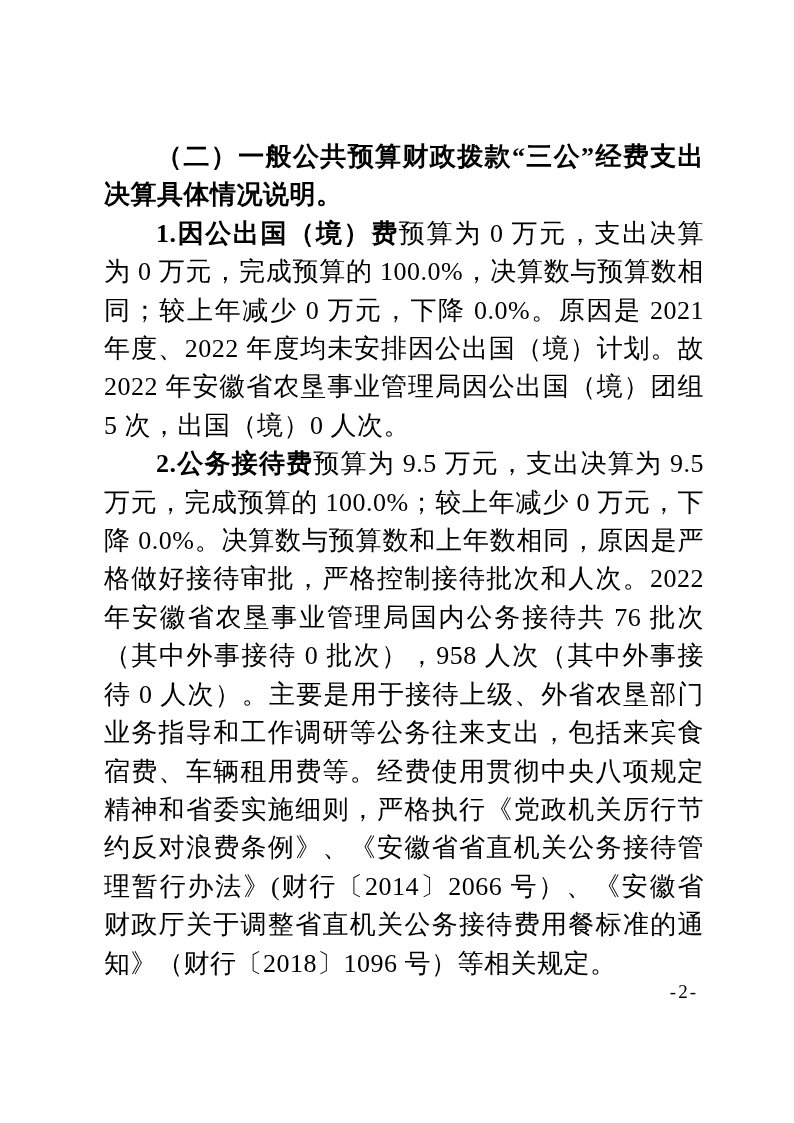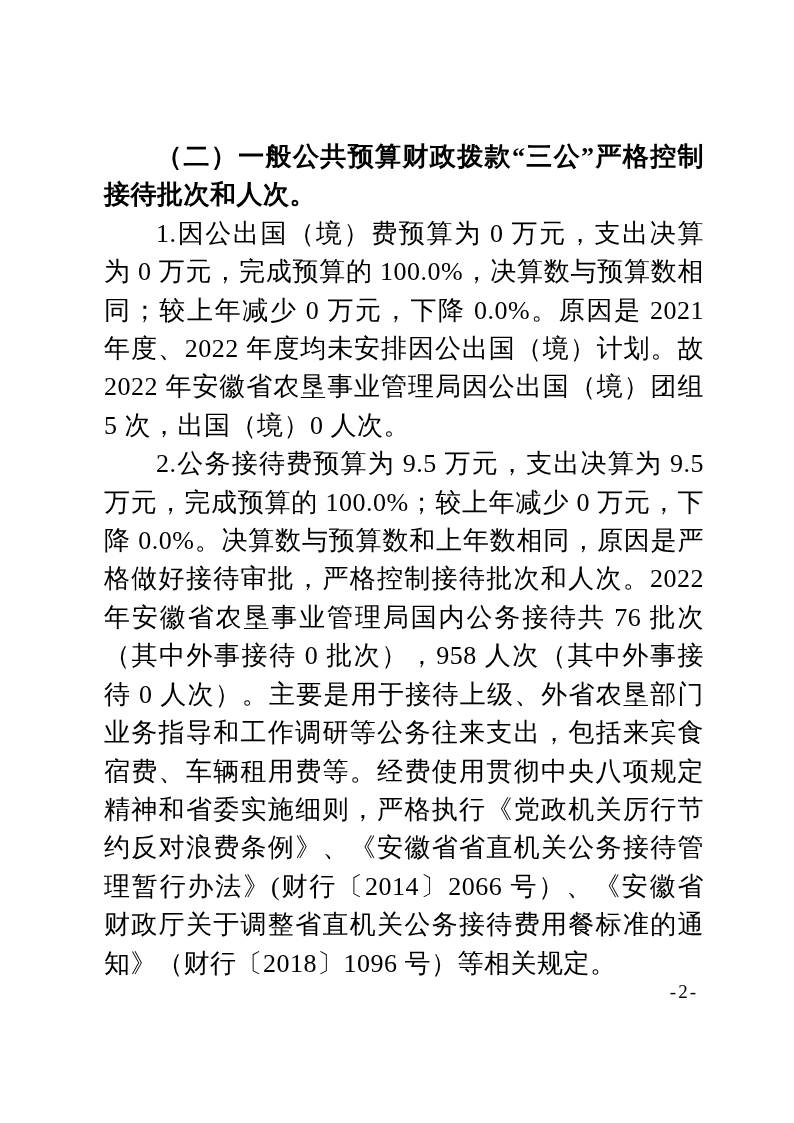--- a/index.html
+++ b/index.html
@@ -28,34 +28,34 @@
     text-align: justify;
     text-align-last: left;
     text-indent: 2em;
     letter-spacing: 0.5px;
     word-break: break-all;
   }
   .heading {
     font-weight: bold;
   }
   .bold {
-    font-weight: normal;
+    font-weight: bold;
   }
   .page-number {
     position: absolute;
     top: 981px;
     right: 96px;
     font-size: 19px;
     letter-spacing: 2px;
     font-family: "Liberation Serif", "DejaVu Serif", serif;
   }
 </style>
 </head>
 <body>
 
 <div class="doc">
-  <p class="para heading">（二）一般公共预算财政拨款“三公”严格控制接待批次和人次。</p>
+  <p class="para heading">（二）一般公共预算财政拨款“三公”经费支出决算具体情况说明。</p>
 
     <p class="para"><span class="bold">1.因公出国（境）费</span><span>预算为 0 万元，支出决算为 0 万元，完成预算的 100.0%，决算数与预算数相同；较上年减少 0 万元，下降 0.0%。原因是 2021 年度、2022 年度均未安排因公出国（境）计划。故 2022 年安徽省农垦事业管理局因公出国（境）团组 5 次，出国（境）0 人次。</span></p>
     <p class="para"><span class="bold">2.公务接待费</span><span>预算为 9.5 万元，支出决算为 9.5 万元，完成预算的 100.0%；较上年减少 0 万元，下降 0.0%。决算数与预算数和上年数相同，原因是严格做好接待审批，严格控制接待批次和人次。2022 年安徽省农垦事业管理局国内公务接待共 76 批次（其中外事接待 0 批次），958 人次（其中外事接待 0 人次）。主要是用于接待上级、外省农垦部门业务指导和工作调研等公务往来支出，包括来宾食宿费、车辆租用费等。经费使用贯彻中央八项规定精神和省委实施细则，严格执行《党政机关厉行节约反对浪费条例》、《安徽省省直机关公务接待管理暂行办法》(财行〔2014〕2066 号）、《安徽省财政厅关于调整省直机关公务接待费用餐标准的通知》（财行〔2018〕1096 号）等相关规定。</span></p>
   </div>
 
 <div class="page-number">-2-</div>
 
 </body></html>

